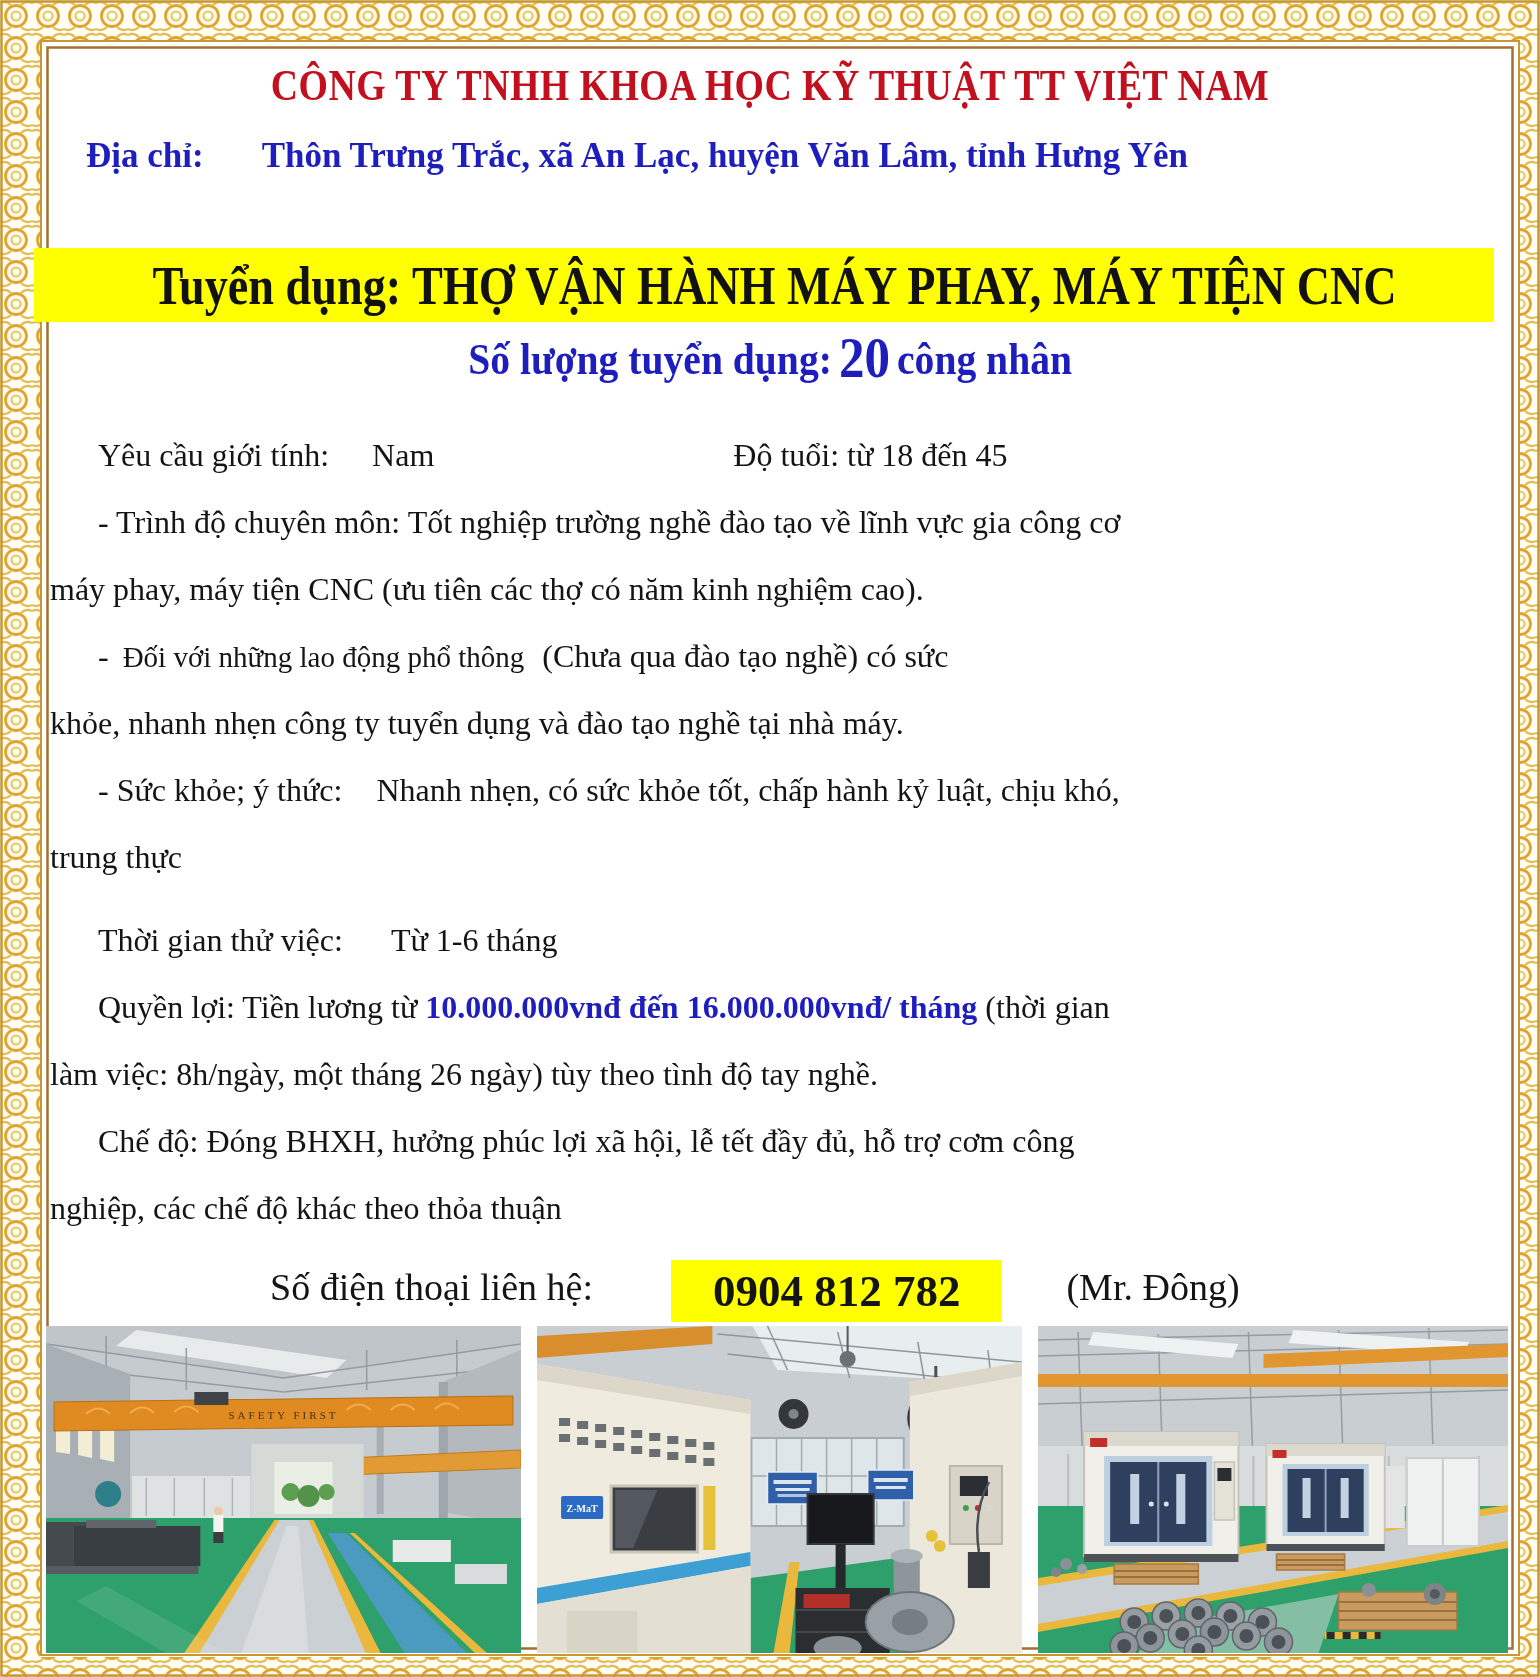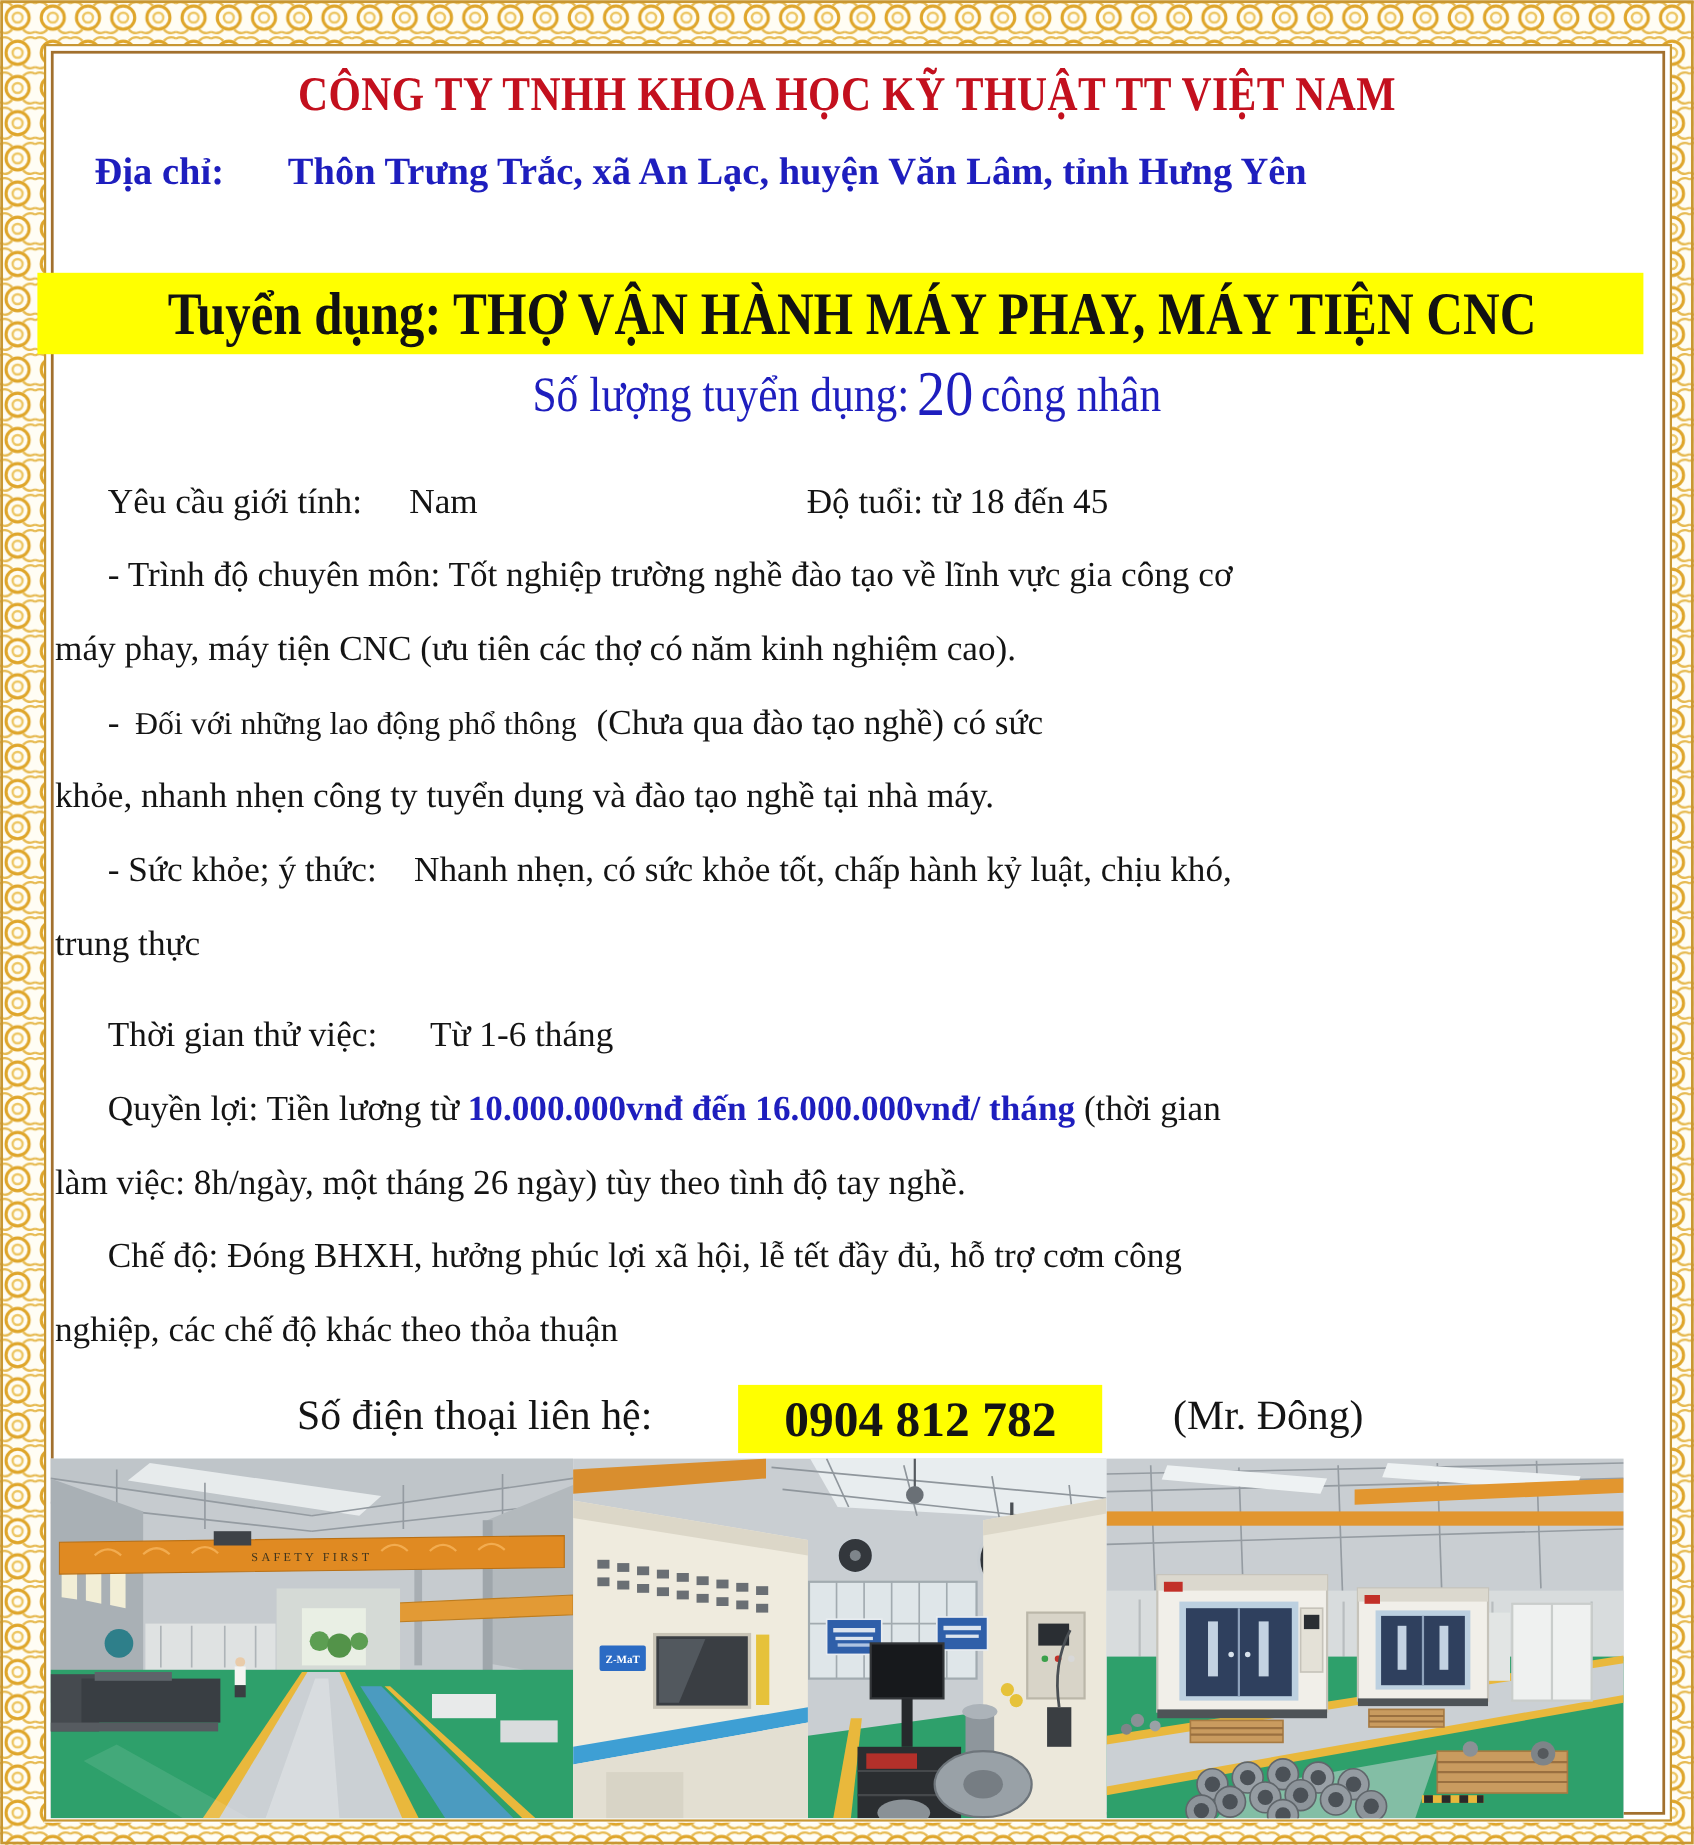--- a/index.html
+++ b/index.html
@@ -24,21 +24,21 @@
   .banner{
     position:absolute;top:248px;left:34px;right:46px;height:74px;
     background:#FFFF00;text-align:left;white-space:nowrap;
   }
   .banner .in{
     display:inline-block;transform:scaleX(.84);transform-origin:center;
     font-weight:bold;font-size:55px;line-height:76px;color:#121212;
   }
   .quantity{
     position:absolute;top:328px;left:46px;right:46px;text-align:center;
-    color:#1E1EBE;font-weight:normal;white-space:nowrap;
+    color:#1E1EBE;font-weight:bold;white-space:nowrap;
   }
   .quantity .in{display:inline-block;transform:scaleX(.88);transform-origin:center;font-size:45px;line-height:60px}
   .quantity .num{font-size:58px;margin:0 8px;vertical-align:-3px}
 
   .bodytext{position:absolute;top:422px;left:50px;right:44px;font-size:32px;color:#141414}
   .ln{height:67px;line-height:67px;white-space:nowrap}
   .ind{padding-left:48px}
   .big{font-size:29px}
   .blue{color:#1E1EBE;font-weight:bold}
   .gap14{margin-left:14px}.gap18{margin-left:18px}.gap34{margin-left:34px}
@@ -49,21 +49,21 @@
     position:absolute;top:1254px;left:50px;right:44px;white-space:nowrap;
     font-size:38px;color:#141414;line-height:66px;
   }
   .phone .lbl{margin-left:220px}
   .phone .chip{
     display:inline-block;background:#FFFF00;font-weight:bold;font-size:45px;
     padding:0 42px;margin-left:78px;line-height:62px;vertical-align:middle;
   }
   .phone .person{margin-left:64px}
 
-  .photos{position:absolute;top:1326px;left:46px;height:327px;display:flex;gap:0}
+  .photos{position:absolute;top:1326px;left:46px;height:327px;display:flex;gap:16px}
   .photo{height:327px;background:#dfe3e5}
   .photo svg{display:block;width:100%;height:100%}
 </style>
 </head>
 <body>
 
 <svg class="frame-svg" width="1540" height="1677" viewBox="0 0 1540 1677">
   <defs>
     <pattern id="flig" width="32" height="32" patternUnits="userSpaceOnUse">
       <rect width="32" height="32" fill="#FFFDF4"></rect>

